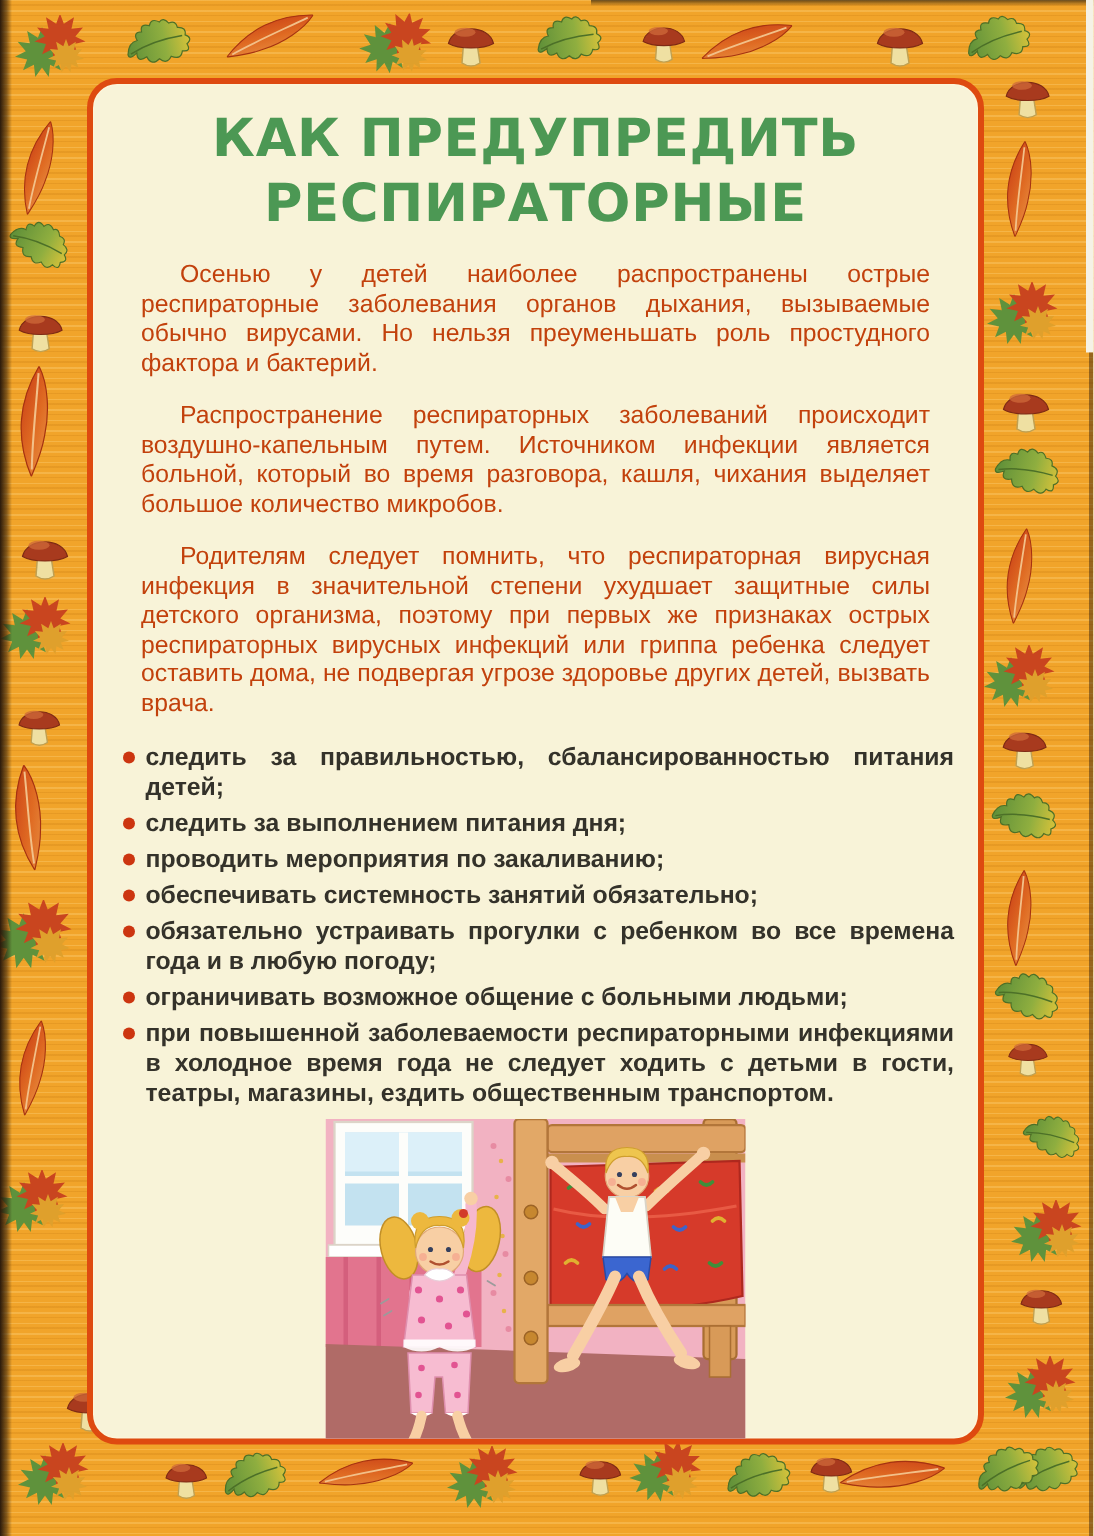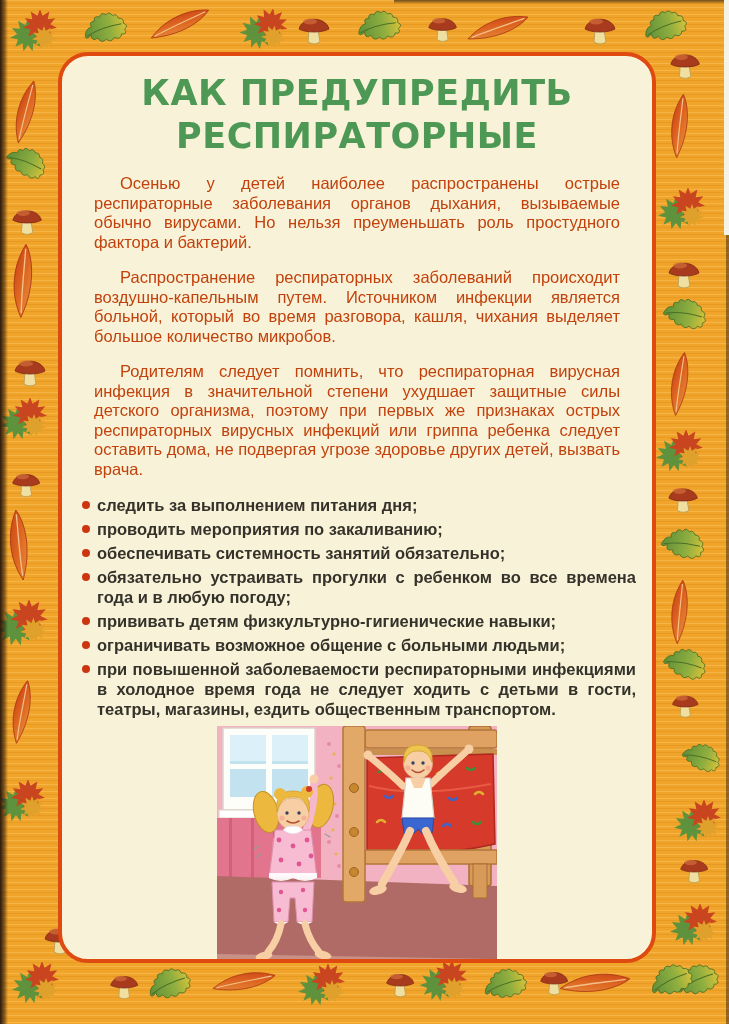--- a/index.html
+++ b/index.html
@@ -17,21 +17,21 @@
     background:linear-gradient(90deg,#2b1a0b 0,rgba(43,26,11,.55) 55%,rgba(43,26,11,0));z-index:5;}
   .edge-top{position:absolute;right:0;top:0;width:46%;height:4px;
     background:linear-gradient(180deg,rgba(30,20,8,.65),rgba(30,20,8,0));z-index:5;}
   .edge-right-white{position:absolute;right:0;top:0;width:5px;height:235px;background:#f5f2e6;z-index:5;}
   .edge-right-dark{position:absolute;right:0;top:235px;width:3px;height:789px;background:rgba(40,25,10,.45);z-index:5;}
 
   .deco-layer{position:absolute;left:0;top:0;width:729px;height:1024px;z-index:2;pointer-events:none;}
 
   .panel{
     position:absolute;left:58px;top:52px;width:598px;height:911px;box-sizing:border-box;
-    background:#f8f3d8;border:4px solid #de4a10;border-radius:30px;
+    background:#f8f3d8;border:4px solid #de4a10;border-radius:20px;
     padding:8px 16px 0 16px;z-index:3;overflow:hidden;
     box-shadow:0 0 0 1px rgba(255,245,220,.55) inset;
   }
   .title{
     margin:8px 0 9px 0;text-align:center;color:#4c9854;
     font-family:"DejaVu Sans","Liberation Sans",sans-serif;
     font-size:35px;line-height:43px;font-weight:bold;letter-spacing:.5px;
   }
   .title span{display:block;}
   .body-text p{
@@ -151,25 +151,25 @@
       <span>РЕСПИРАТОРНЫЕ</span>
     </h1>
 
     <div class="body-text">
       <p>Осенью у детей наиболее распространены острые респираторные заболевания органов дыхания, вызываемые обычно вирусами. Но нельзя преуменьшать роль простудного фактора и бактерий.</p>
       <p>Распространение респираторных заболеваний происходит воздушно-капельным путем. Источником инфекции является больной, который во время разговора, кашля, чихания выделяет большое количество микробов.</p>
       <p>Родителям следует помнить, что респираторная вирусная инфекция в значительной степени ухудшает защитные силы детского организма, поэтому при первых же признаках острых респираторных вирусных инфекций или гриппа ребенка следует оставить дома, не подвергая угрозе здоровье других детей, вызвать врача.</p>
     </div>
 
     <ul class="rules">
+      <li>следить за правильностью, сбалансированностью питания детей;</li>
       <li>следить за выполнением питания дня;</li>
       <li>проводить мероприятия по закаливанию;</li>
       <li>обеспечивать системность занятий обязательно;</li>
       <li>обязательно устраивать прогулки с ребенком во все времена года и в любую погоду;</li>
-      <li>прививать детям физкультурно-гигиенические навыки;</li>
       <li>ограничивать возможное общение с больными людьми;</li>
       <li>при повышенной заболеваемости респираторными инфекциями в холодное время года не следует ходить с детьми в гости, театры, магазины, ездить общественным транспортом.</li>
     </ul>
 
     <div class="illustration-wrap" role="img" aria-label="Девочка в розовой пижаме и мальчик в майке и трусах делают утреннюю зарядку в детской комнате у двухъярусной кровати">
       <svg viewBox="0 0 280 244" width="280" height="244">
 
         <rect x="0" y="0" width="280" height="244" fill="#f2b2c2"></rect>
         <g fill="#e78ba2">
           <circle cx="112" cy="18" r="2"></circle>

